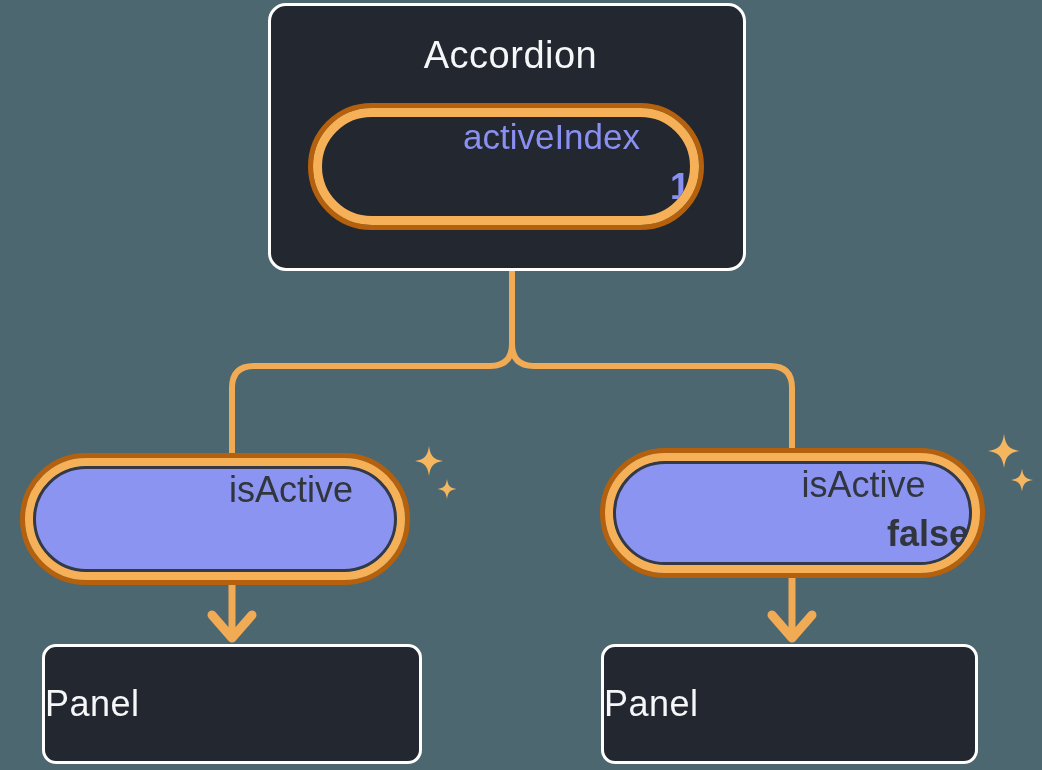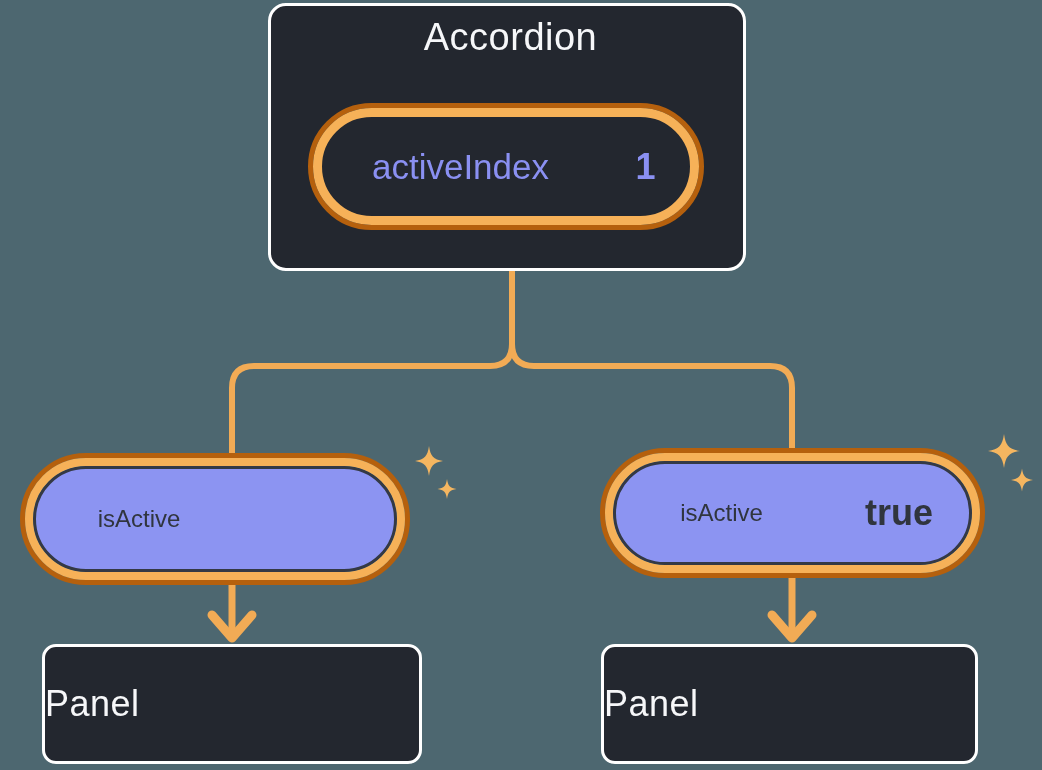--- a/index.html
+++ b/index.html
@@ -30,41 +30,42 @@
   #wires { position: absolute; left: 0; top: 0; z-index: 1; }
   .node { position: absolute; z-index: 2; }
 
   .card {
     background: var(--card-bg);
     border: 3px solid var(--card-border);
     border-radius: 18px;
   }
   .acc-card { left: 268px; top: 3px; width: 478px; height: 268px; }
   .acc-title {
-    position: absolute; left: 0; top: 10px; width: 100%;
+    position: absolute; left: 0; top: 28px; width: 100%;
     text-align: center;
     color: var(--text-light);
     font-size: 38px; font-weight: 500; letter-spacing: 0.5px; padding-left: 7px;
   }
 
   .pill-outer {
     position: absolute;
     border: 5px solid var(--ring-dark-orange);
     border-radius: 999px;
   }
   .pill-mid {
     width: 100%; height: 100%;
     border: 9px solid var(--ring-light-orange);
     border-radius: 999px;
     overflow: hidden;
   }
   .pill-core {
     width: 100%; height: 100%;
-    display: flex; align-items: center;
+    display: flex; align-items: flex-end;
     border-radius: 999px;
+    flex-direction: column;
   }
   
   .state-pill { left: 37px; top: 97px; width: 396px; height: 127px; }
   .state-pill .pill-core { background: transparent; }
   .state-pill .cell-label {
     width: 277px; display: flex; align-items: center; justify-content: center;
     color: var(--purple-text); font-size: 35px;
   }
   .state-pill .divider { width: 2px; background: var(--pill-divider-orange); }
   .state-pill .cell-value {
@@ -73,21 +74,21 @@
   }
 
   
   .prop-pill .pill-mid { border-width: 8px; }
   .prop-pill .pill-core {
     background: var(--purple-fill);
     border: 3px solid var(--pill-divider-dark);
   }
   .prop-pill .cell-label {
     display: flex; align-items: center; justify-content: center;
-    color: var(--text-dark); font-size: 24px;
+    color: var(--text-dark); font-size: 36px;
   }
   .prop-pill .divider { width: 2px; background: var(--pill-divider-dark); }
   .prop-pill .cell-value {
     flex: 1; display: flex; align-items: center; justify-content: center;
     color: var(--text-dark); font-size: 36px; font-weight: 700;
   }
   #prop-pill-left  { left: 20px;  top: 453px; width: 390px; height: 132px; }
   #prop-pill-left .cell-label { width: 206px; }
   #prop-pill-right { left: 600px; top: 448px; width: 385px; height: 130px; }
   #prop-pill-right .cell-label { width: 211px; }
@@ -162,21 +163,21 @@
         <div class="divider"></div>
       </div>
     </div>
   </div>
 
   <div id="prop-pill-right" class="node pill-outer prop-pill">
     <div class="pill-mid">
       <div class="pill-core">
         <div class="cell-label">isActive</div>
         <div class="divider"></div>
-        <div class="cell-value">true</div>
+        <div class="cell-value">false</div>
       </div>
     </div>
   </div>
 
   <div id="panel-left" class="node card panel-card">
     <span>Panel</span>
   </div>
   <div id="panel-right" class="node card panel-card">
     <span>Panel</span>
   </div>

